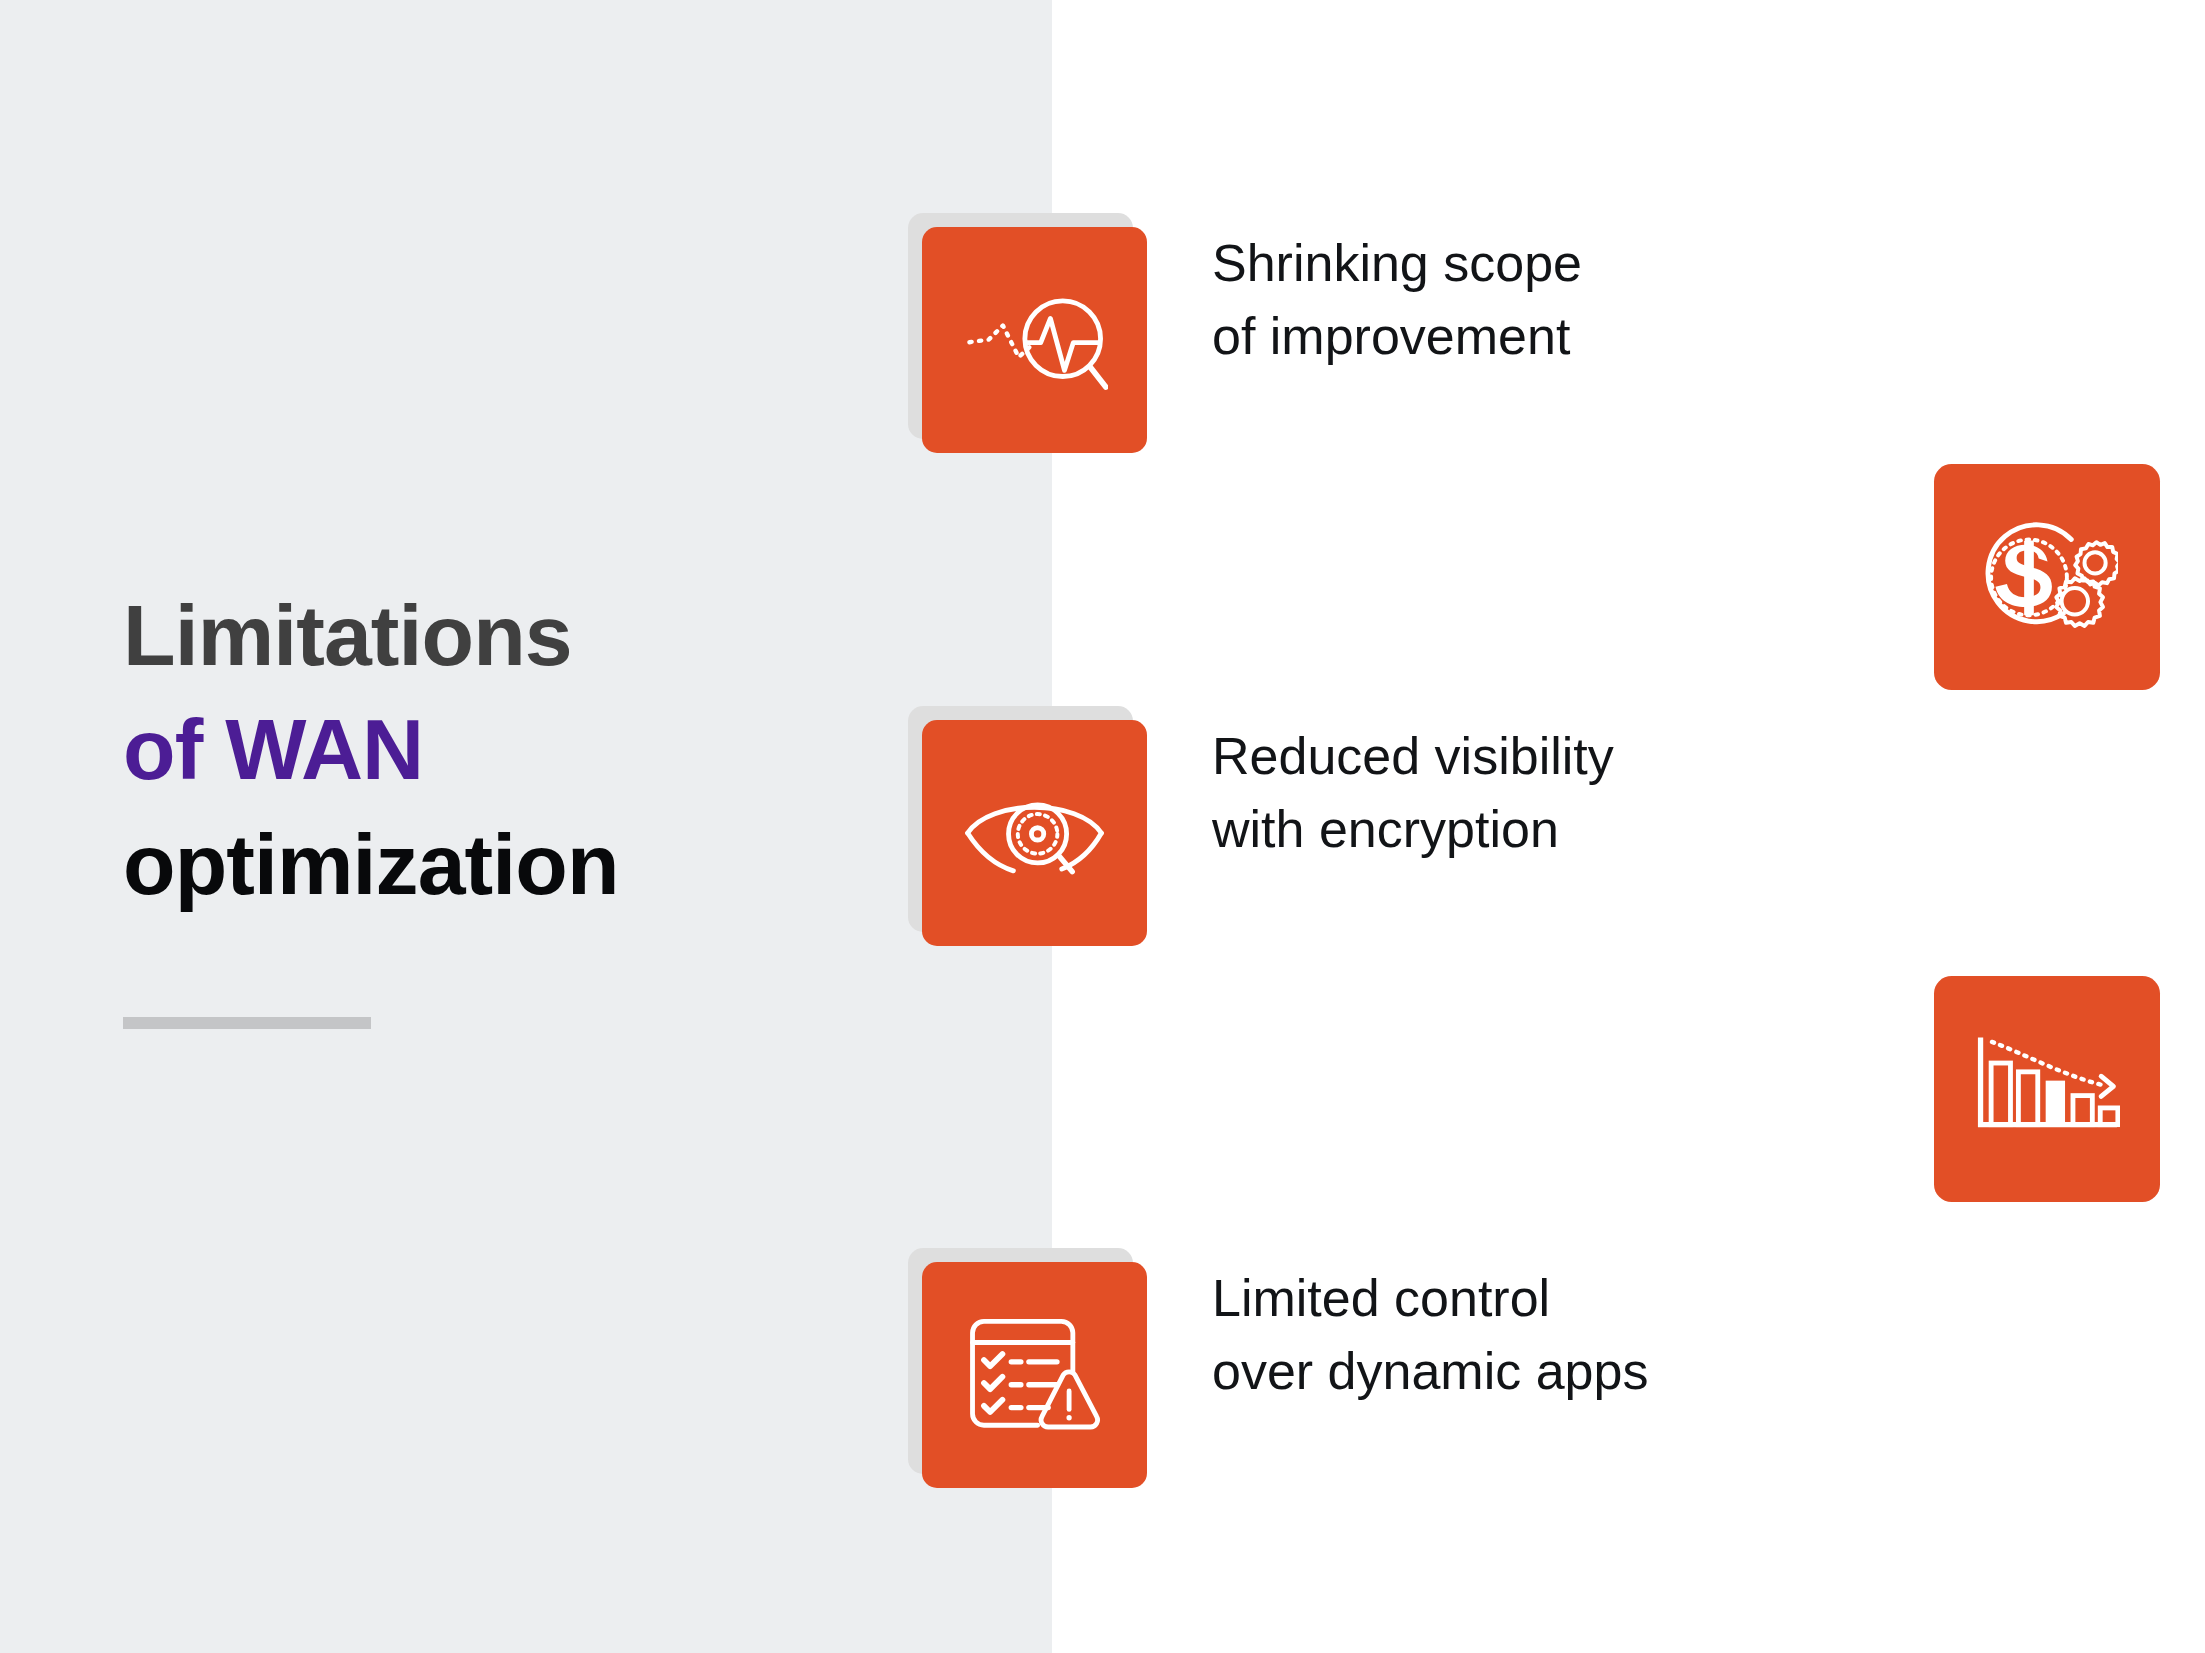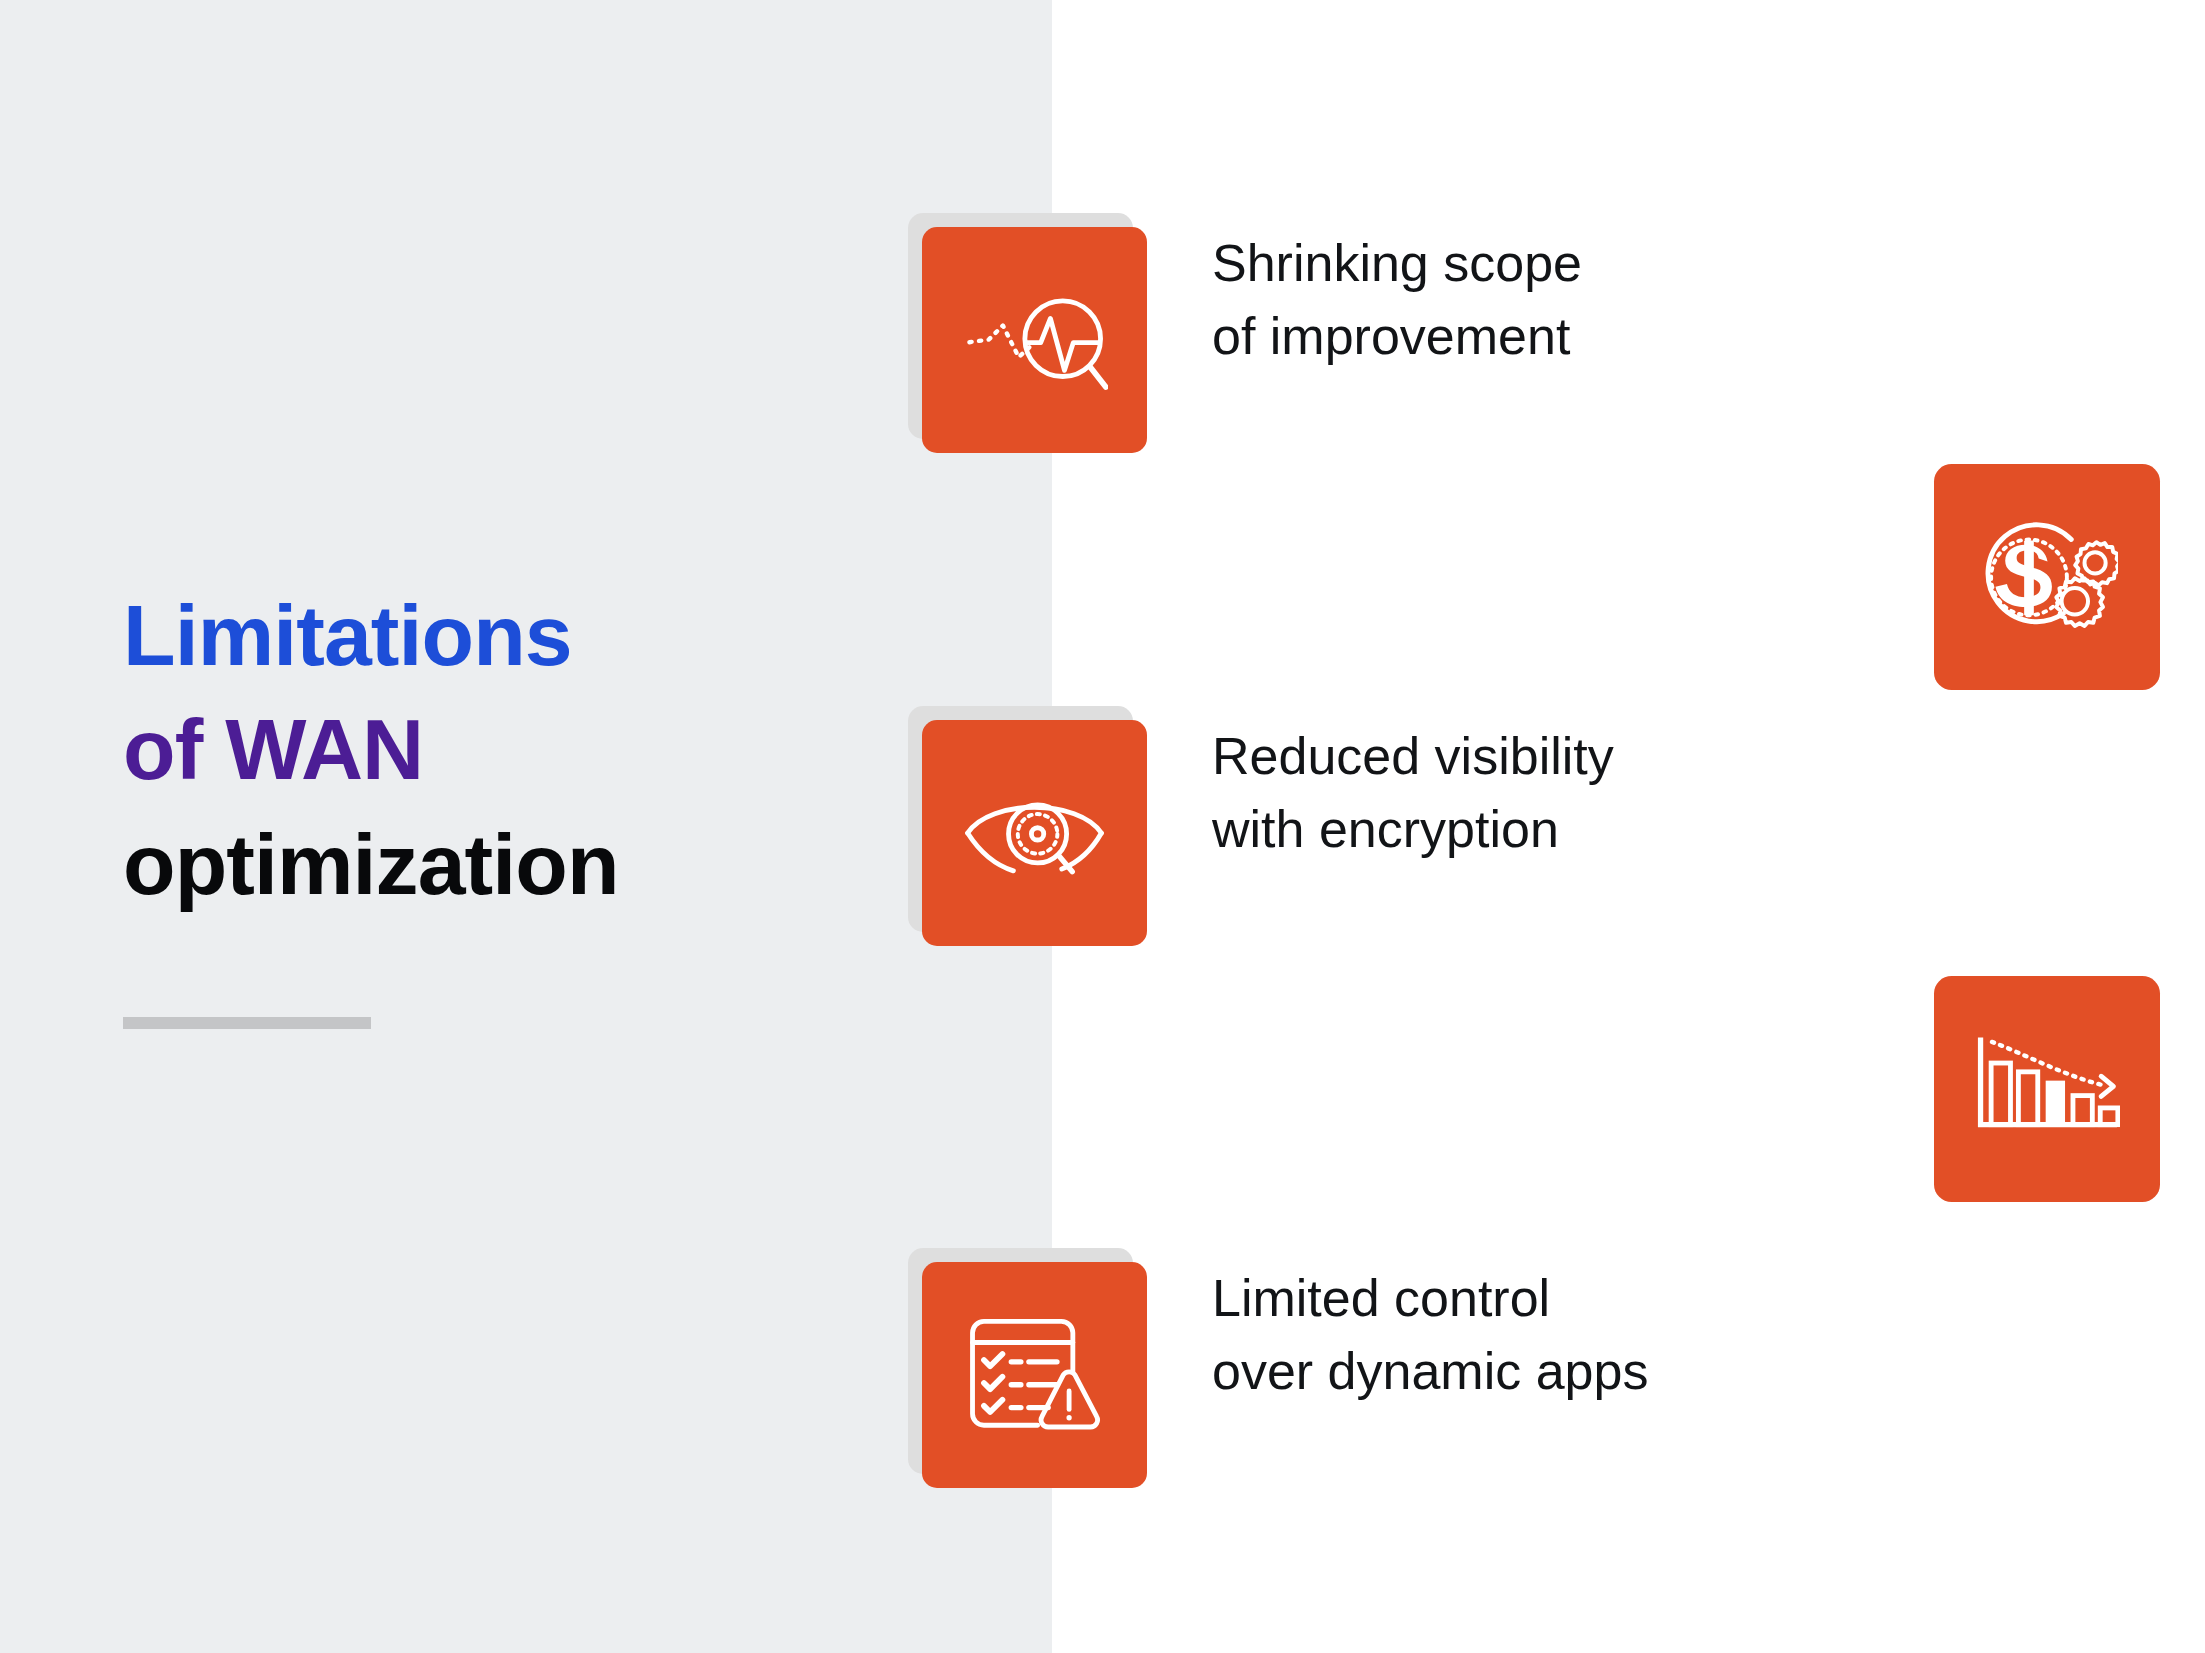--- a/index.html
+++ b/index.html
@@ -109,21 +109,21 @@
   .col-left .feature-label { margin-left: 65px; }
 </style>
 </head>
 <body>
 
 <div class="slide">
 
   <div class="left-panel" style="background: rgb(236, 238, 240);"></div>
 
   <div class="title-block">
-    <div class="title-line" style="color: #1d4ed8;">Limitations</div>
+    <div class="title-line" style="color: #404040;">Limitations</div>
     <div class="title-line" style="color: #4c1d95;">of WAN</div>
     <div class="title-line" style="color: rgb(8, 9, 11);">optimization</div>
   </div>
   <div class="title-rule" style="background: rgb(196, 197, 199);"></div>
 
   <div class="feature col-left" style="left:922px; top:191px;margin-top:36px;">
     <div class="tile-wrap">
       <div class="tile-shadow" style="background: rgb(222, 222, 222);"></div>
       <div class="tile" style="background: rgb(226, 79, 38);">
         <span>

